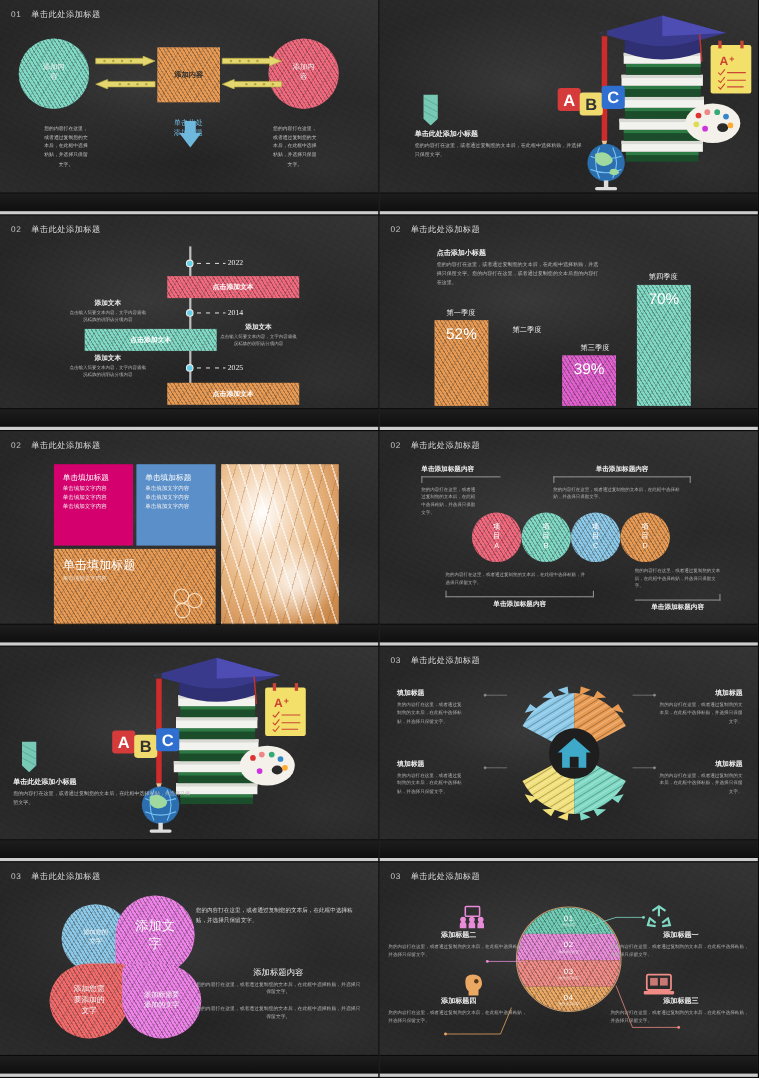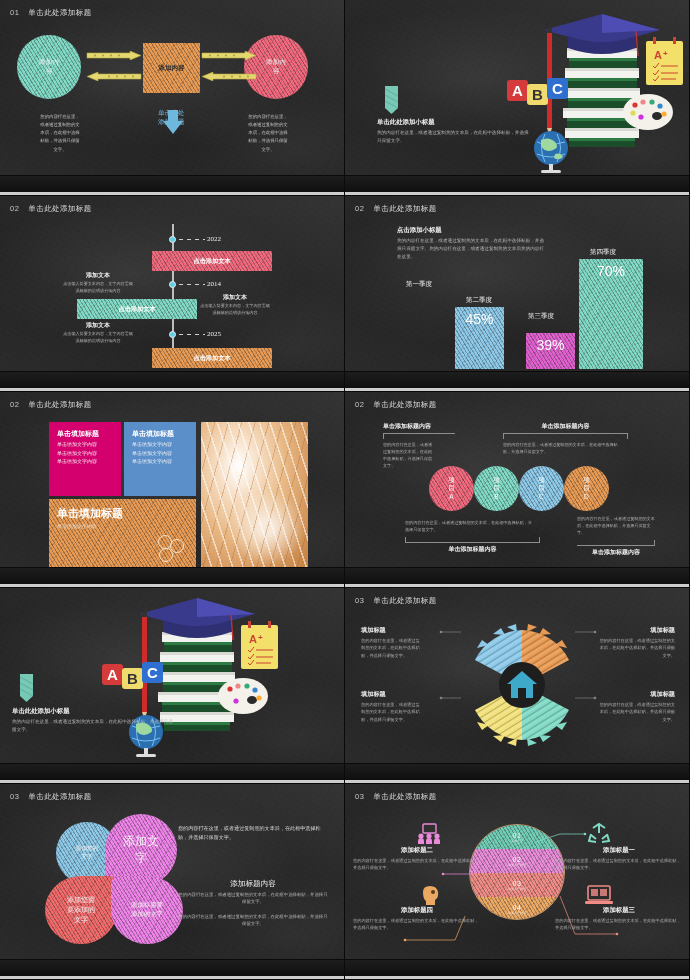--- a/index.html
+++ b/index.html
@@ -87,21 +87,21 @@
   .tl-blk .p{font-size:4.1px;color:#b5b5b5;line-height:1.6;}
 
   
   .bar{position:absolute;bottom:22px;display:flex;align-items:flex-start;justify-content:center;}
   .bar .v{position:relative;z-index:3;font-size:14px;color:#fff;margin-top:4px;
           font-family:"Liberation Sans",sans-serif;}
   .bar-lab{position:absolute;font-size:6.6px;color:#f2f2f2;text-align:center;width:48px;}
 
   
   .pnl{position:absolute;padding:7px 8px;}
-  .pnl .h{font-size:7px;color:#fff;font-weight:bold;margin-bottom:1px;}
+  .pnl .h{font-size:7px;color:#fff;font-weight:normal;margin-bottom:1px;}
   .pnl .l{font-size:5px;color:#f3f3f3;line-height:1.7;}
   .photo{position:absolute;
          background:
            radial-gradient(ellipse at 35% 30%, #fff 0%, #f6ddc2 22%, #e8b884 48%, #d79a60 72%, #c2803f 100%);}
   .photo:after{content:"";position:absolute;inset:0;
     background-image:
       repeating-linear-gradient(72deg, rgba(255,255,255,.55) 0 1.5px, rgba(255,255,255,0) 1.5px 10px),
       repeating-linear-gradient(105deg, rgba(160,95,40,.30) 0 1px, rgba(0,0,0,0) 1px 13px),
       radial-gradient(circle at 62% 72%, rgba(255,255,255,.7) 0 6%, rgba(255,255,255,0) 30%);}
 
@@ -375,33 +375,33 @@
   <div class="slide">
     <div class="board"></div>
     <div class="sl-title">
       <span class="sl-num">02</span>
       <span class="sl-head">单击此处添加标题</span>
     </div>
 
     <div class="sub-h" style="position:absolute;left:52px;top:30px;">点击添加小标题</div>
     <div class="body-txt" style="position:absolute;left:52px;top:41px;width:148px;">您的内容打在这里，或者通过复制您的文本后，在此框中选择粘贴，并选择只保留文字。您的内容打在这里，或者通过复制您的文本后您的内容打在这里。</div>
 
+    <div class="bar sk" style="left:50px;width:49px;height:78px;background:#E89A52;">
+      <span class="v">52%</span>
+    </div>
     <div class="bar-lab" style="left:50px;bottom:102px;">第一季度</div>
 
-    <div class="bar sk" style="left:110px;width:49px;height:62px;background:#8CC9E8;">
-      <span class="v">45%</span>
-    </div>
     <div class="bar-lab" style="left:110px;bottom:86px;">第二季度</div>
 
-    <div class="bar sk" style="left:181px;width:49px;height:36px;background:#E25FD0;">
+    <div class="bar sk" style="left:166px;width:49px;height:46px;background:#E25FD0;">
       <span class="v">39%</span>
     </div>
     <div class="bar-lab" style="left:172px;bottom:70px;">第三季度</div>
 
-    <div class="bar sk" style="left:234px;width:64px;height:110px;background:#7FD9C4;">
+    <div class="bar sk" style="left:234px;width:49px;height:110px;background:#7FD9C4;">
       <span class="v">70%</span>
     </div>
     <div class="bar-lab" style="left:234px;bottom:134px;">第四季度</div>
 
     <div class="footer"></div>
     <div class="f-brand">
       <span class="f-cn">大图网</span>
       <span class="f-en">DAIMG.com</span>
     </div>
     <div class="f-no">NO:2013042100013067</div>

